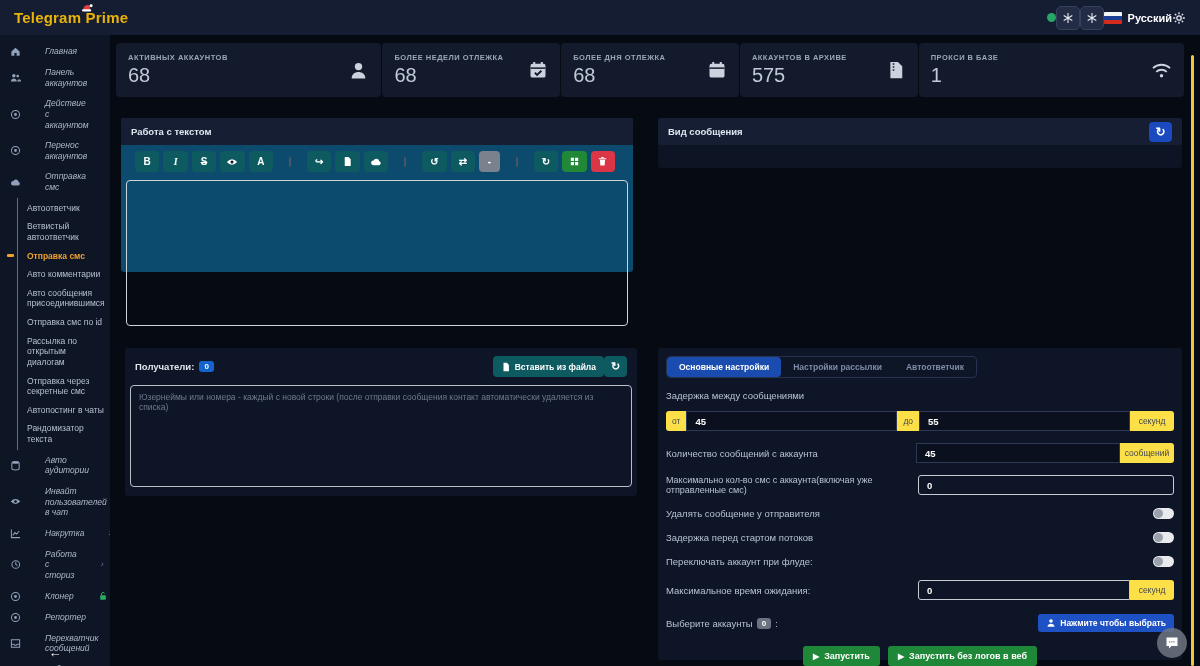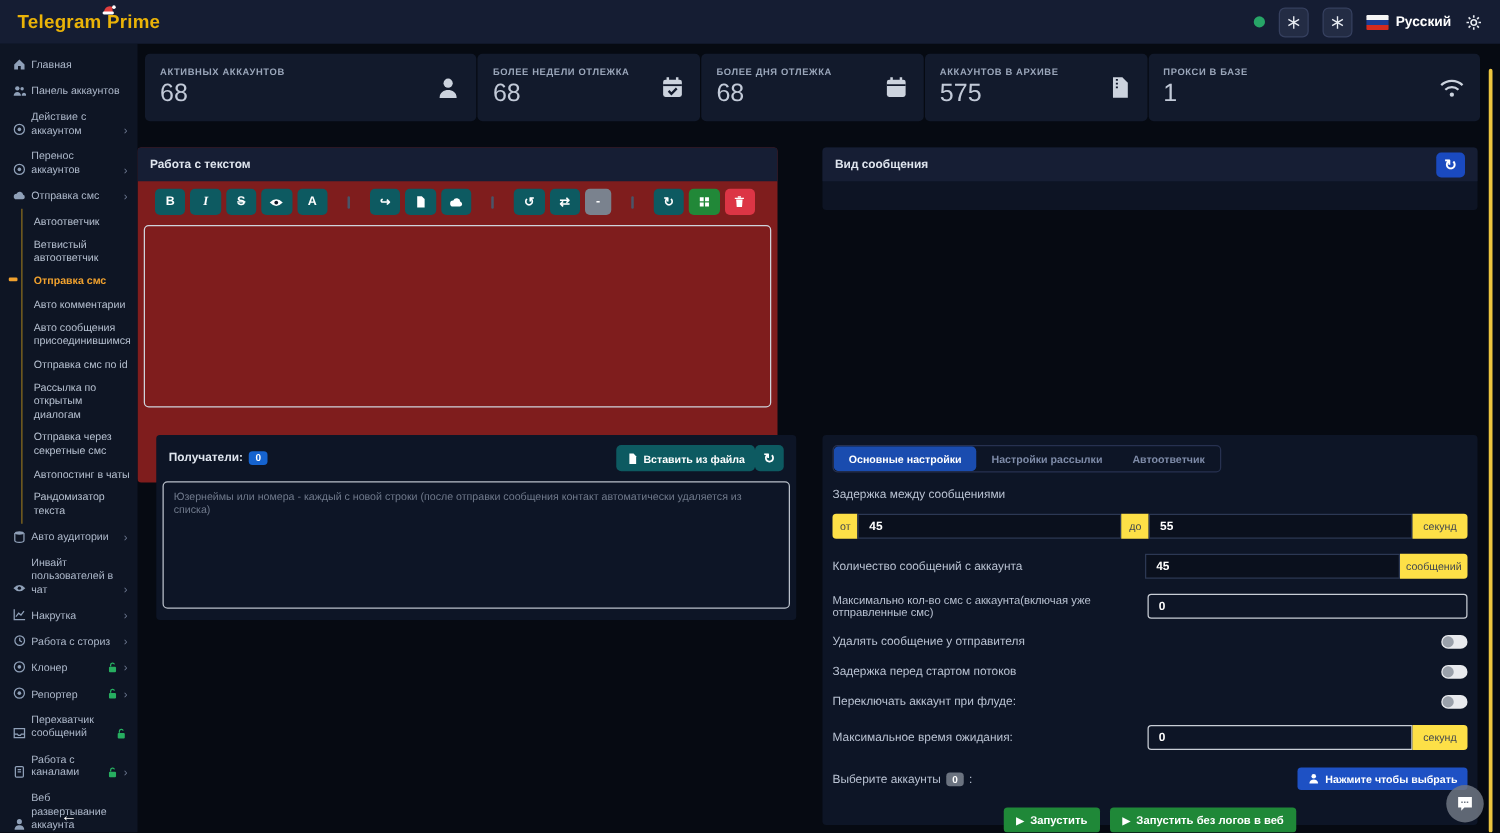--- a/index.html
+++ b/index.html
@@ -13,42 +13,42 @@
   svg { display:block; }
 
   
   .topbar{
     position:absolute; top:0; left:0; width:1200px; height:35px;
     background:#151d33; display:flex; align-items:center;
     justify-content:space-between; padding:0 14px; z-index:10;
   }
   .logo{ position:relative; color:#eab308; font-weight:bold; font-size:15px; letter-spacing:.2px; }
   .logo .hat{ position:absolute; left:67px; top:-6px; }
-  .top-right{ display:flex; align-items:center; gap:11px; }
+  .top-right{ display:flex; align-items:center; }
   .status-dot{ width:9px; height:9px; border-radius:50%; background:#27a567; }
   .hbtn{
     width:24px; height:24px; background:#232c44; border:1px solid #36405f;
     border-radius:5px; display:flex; align-items:center; justify-content:center;
     color:#e8ecf2; cursor:pointer;
   }
   .langwrap{ display:flex; align-items:center; gap:6px; cursor:pointer; }
   .flag{ width:18px; height:12px; border-radius:1px; overflow:hidden; display:block; }
   .flag i{ display:block; height:4px; }
   .flag .w{ background:#f5f5f5; } .flag .b{ background:#1c3e94; } .flag .r{ background:#d52b1e; }
   .langname{ color:#fff; font-size:11px; font-weight:bold; }
   .gearbtn{ background:none; border:none; color:#e8ecf2; cursor:pointer; }
 
   
   .sidebar{
     position:absolute; top:35px; left:0; bottom:0; width:110px;
     background:#0e1524; padding:6px 0 0; overflow:hidden; z-index:5;
   }
   .side-item{
-    display:flex; align-items:flex-end; gap:4px; padding:5px 8px 5px 10px;
-    font-size:8.5px; line-height:1.25; color:#aeb9cb; cursor:pointer;
+    display:flex; align-items:center; gap:24px; padding:5px 8px 5px 10px;
+    font-size:8.5px; line-height:1.25; color:#aeb9cb; cursor:pointer;font-style:italic;
   }
   .side-item .si{ width:11px; height:11px; flex:none; color:#8fa0b8; margin-top:0; }
   .side-item .lbl{ flex:1; }
   .chev{ margin-left:auto; color:#6c7890; font-size:9px; line-height:1; flex:none; }
   .lock{ width:10px; height:10px; flex:none; color:#27ae60; }
   .submenu{ margin-left:17px; border-left:1px solid #8a6d1d; padding:1px 0; }
   .sub-item{
     padding:4px 6px 4px 9px; font-size:8.5px; line-height:1.25;
     color:#b6c0d0; cursor:pointer; position:relative;
   }
@@ -76,21 +76,21 @@
   .stat-value{ font-size:20px; color:#c2cad8; margin-top:2px; }
   .stat-icon{ color:#ccd3de; }
 
   
   .panel{ position:absolute; background:#0c1321; border-radius:3px; }
   .panel-head{
     height:27px; background:#161e34; display:flex; align-items:center;
     padding:0 10px; font-size:9.5px; font-weight:bold; color:#dfe5ee;
     border-radius:3px 3px 0 0;
   }
-  .panel-text{ left:110px; top:118px; width:512px; height:268px; background:#7f1d1d; }
+  .panel-text{ left:121px; top:118px; width:512px; height:154px; background:#0c4a6e; }
   .toolbar{ display:flex; align-items:center; padding:6px 14px; }
   .tbtn{
     width:26px; height:21px; border:none; border-radius:4px; margin-right:4px;
     display:flex; align-items:center; justify-content:center;
     background:#0d5a61; color:#fff; font-size:10px; font-weight:bold; cursor:pointer;
     font-family:"Liberation Sans", sans-serif;
   }
   .tbtn.gray{ background:#7a828e; width:22px; }
   .tbtn.green{ background:#218838; }
   .tbtn.red{ background:#dc3545; }

